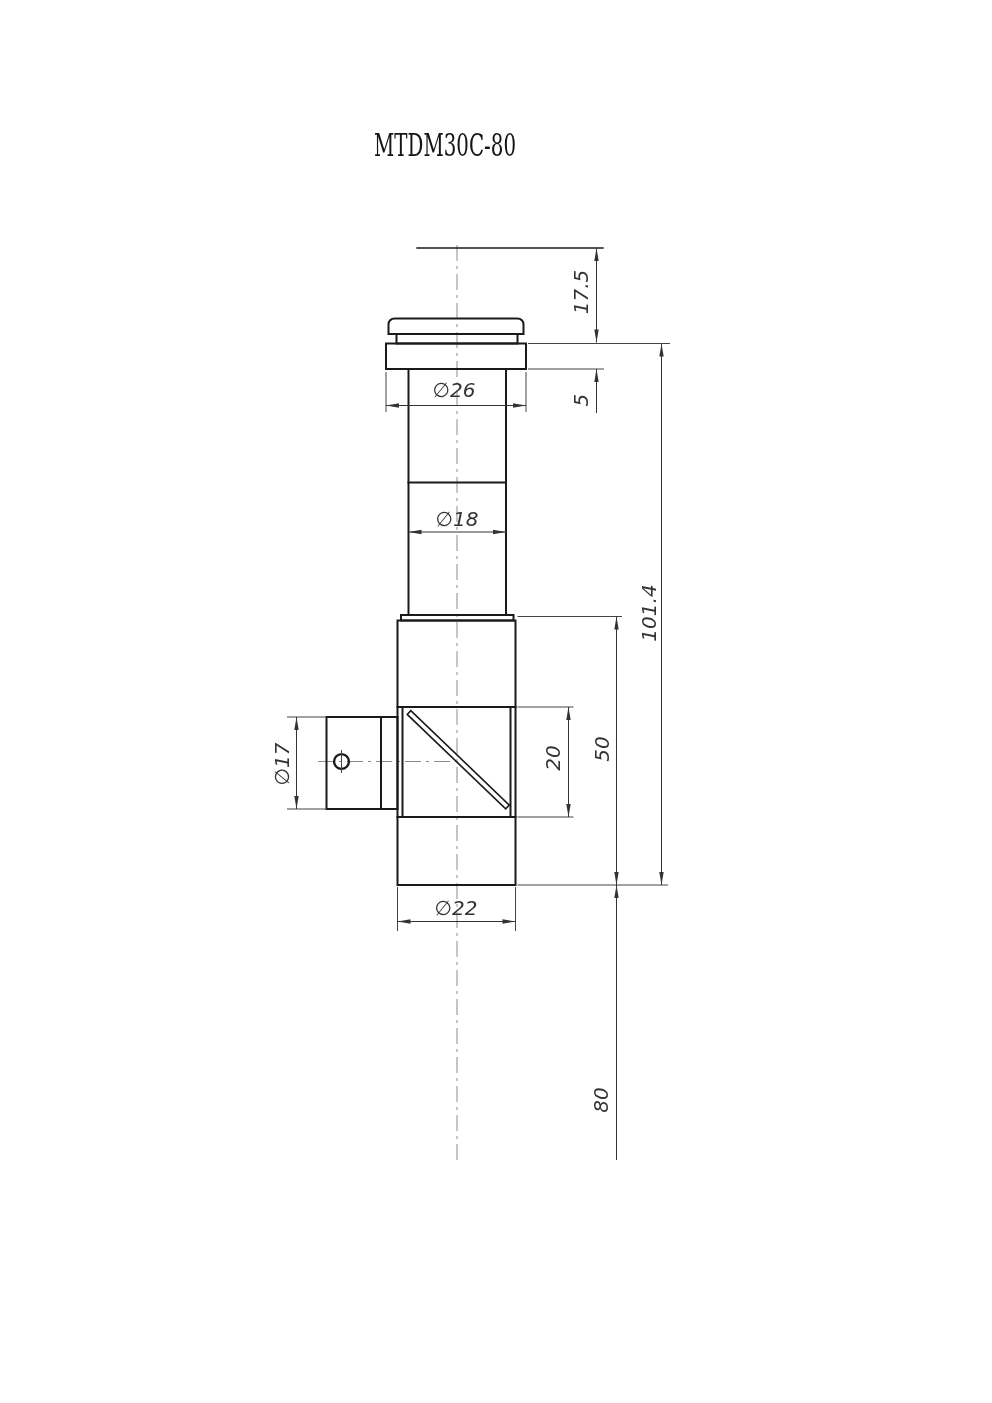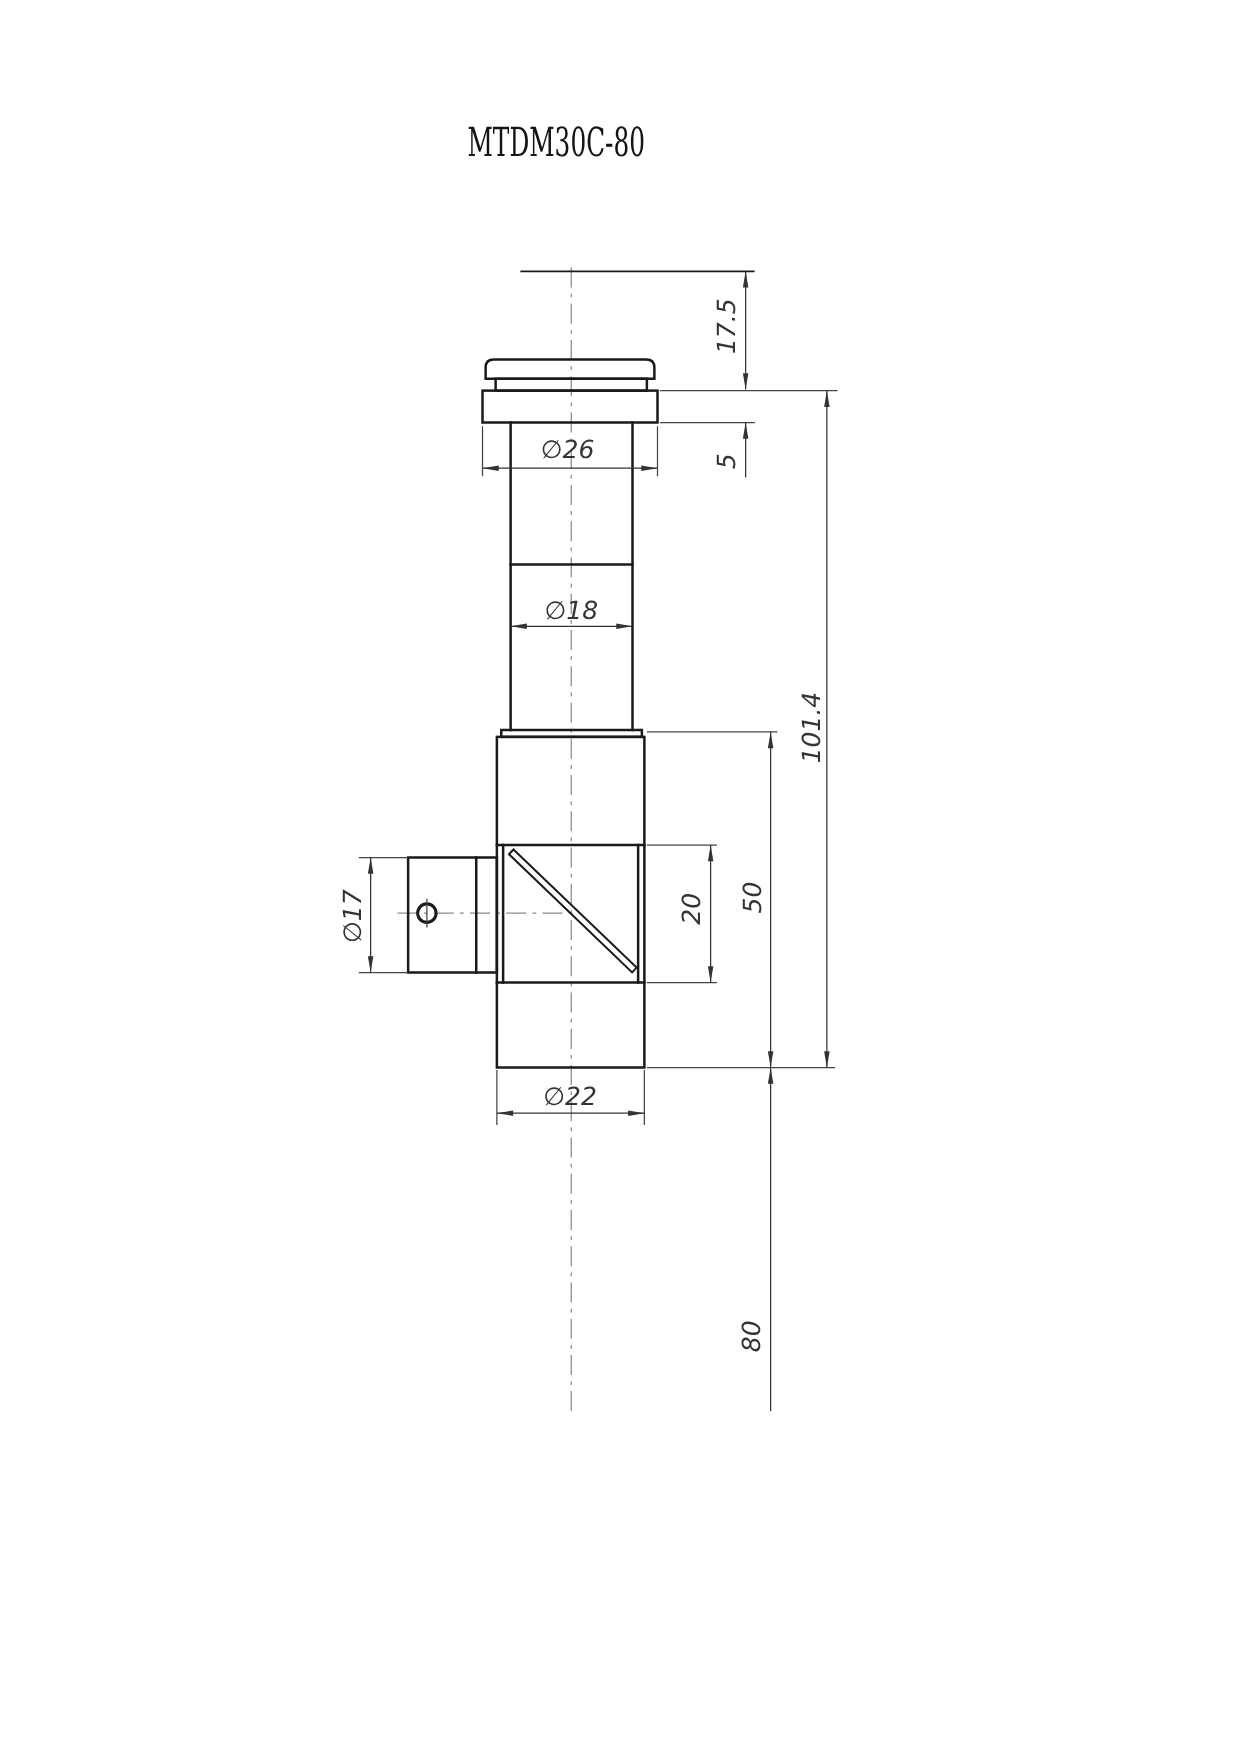--- a/index.html
+++ b/index.html
@@ -1,17 +1,17 @@
 <!DOCTYPE html>
 <html><head>
 <meta charset="utf-8">
 <style>
   html,body{margin:0;padding:0;background:#ffffff;}
   .page{position:relative;width:992px;height:1129px;background:#ffffff;overflow:hidden;
-        font-family:"DejaVu Sans",sans-serif;}
+        font-family:"DejaVu Sans",sans-serif;margin-top:31px;}
   svg{display:block;}
   .obj{stroke:#1a1a1a;stroke-width:2;fill:none;stroke-linecap:square;}
   .objthin{stroke:#1a1a1a;stroke-width:1.4;fill:none;stroke-linecap:square;}
   .dim{stroke:#333333;stroke-width:1;fill:none;stroke-linecap:butt;}
   .ext{stroke:#444444;stroke-width:1;fill:none;}
   .cl{stroke:#8a8a8a;stroke-width:1;fill:none;stroke-dasharray:16 5 3 5;}
   .dtxt{font-family:"DejaVu Sans",sans-serif;font-style:italic;font-size:20px;fill:#333333;}
   .title{font-family:"DejaVu Serif",serif;font-size:32px;fill:#141414;}
   .arrfill{fill:#333333;stroke:none;}
 </style>

